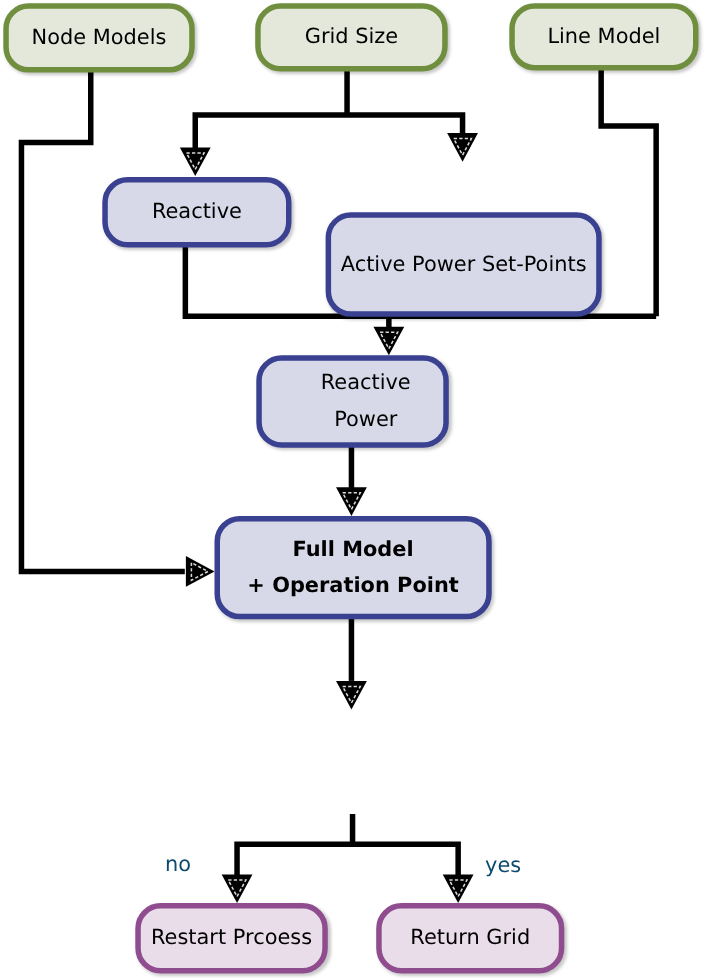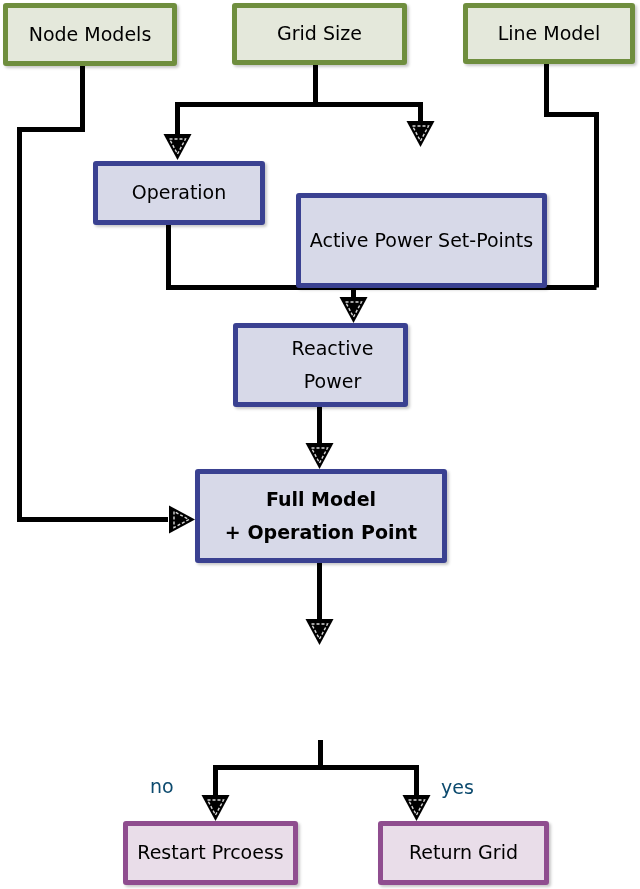--- a/index.html
+++ b/index.html
@@ -8,21 +8,21 @@
     width:640px;height:889px;
     background:#ffffff;
     font-family:"DejaVu Sans","Liberation Sans",sans-serif;
     overflow:hidden;
   }
   #wires{position:absolute;left:0;top:0;width:640px;height:889px;}
   .node{
     position:absolute;
     box-sizing:border-box;
     border:5px solid;
-    border-radius:3px;
+    border-radius:23px;
     display:flex;align-items:center;justify-content:center;
     text-align:center;
     font-size:19px;color:#000;
     box-shadow:2px 2px 3px rgba(0,0,0,0.22);
     background:#fff;
   }
   .node .lbl{white-space:pre-line;line-height:1.75;}
   .node.input  {background:var(--green-fill);  border-color:var(--green-border);}
   .node.process{background:var(--blue-fill);   border-color:var(--blue-border);}
   .node.decision,
@@ -83,41 +83,41 @@
 
   <div class="node input" style="left:232px;top:3px;width:175px;height:62px;">
     <span class="lbl">Grid Size</span>
   </div>
 
   <div class="node input" style="left:463px;top:3px;width:172px;height:61px;">
     <span class="lbl">Line Model</span>
   </div>
 
   <div class="node process" style="left:93px;top:161px;width:172px;height:64px;">
-    <span class="lbl">Operation</span>
+    <span class="lbl">Reactive</span>
   </div>
 
   <div class="node process" style="left:296px;top:147px;width:251px;height:95px;margin-top:46px;">
     <span class="lbl">Active Power Set-Points</span>
   </div>
 
   <div class="node process" style="left:233px;top:323px;width:175px;height:84px;padding-left:24px;">
     <span class="lbl">Reactive Power</span>
   </div>
 
   <div class="node process" style="left:195px;top:469px;width:252px;height:94px;font-weight:bold;">
     <span class="lbl">Full  Model
 + Operation Point</span>
   </div>
 
 
   <div class="node result" style="left:123px;top:821px;width:175px;height:64px;">
     <span class="lbl">Restart Prcoess</span>
   </div>
 
-  <div class="node result" style="left:342px;top:821px;width:171px;height:64px;margin-left:36px;">
+  <div class="node result" style="left:342px;top:821px;width:171px;height:64px;">
     <span class="lbl">Return Grid</span>
   </div>
 
   <span class="edge-label" style="left:150px;top:775px;">no</span>
   <span class="edge-label" style="left:441px;top:776px;">yes</span>
 
 </div>
 
 </body></html>

